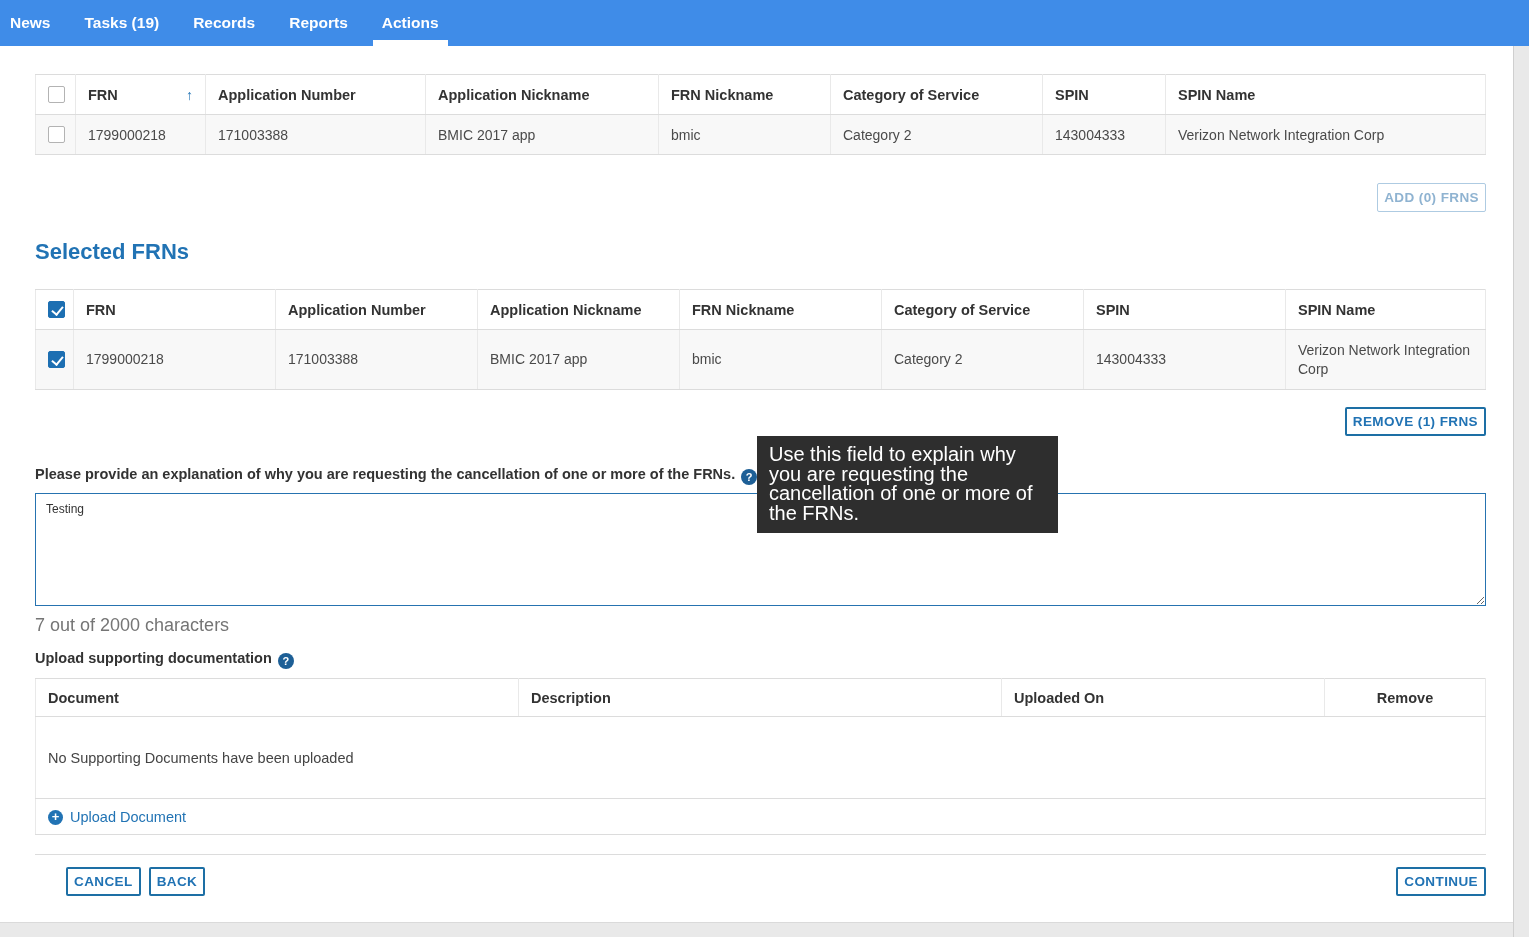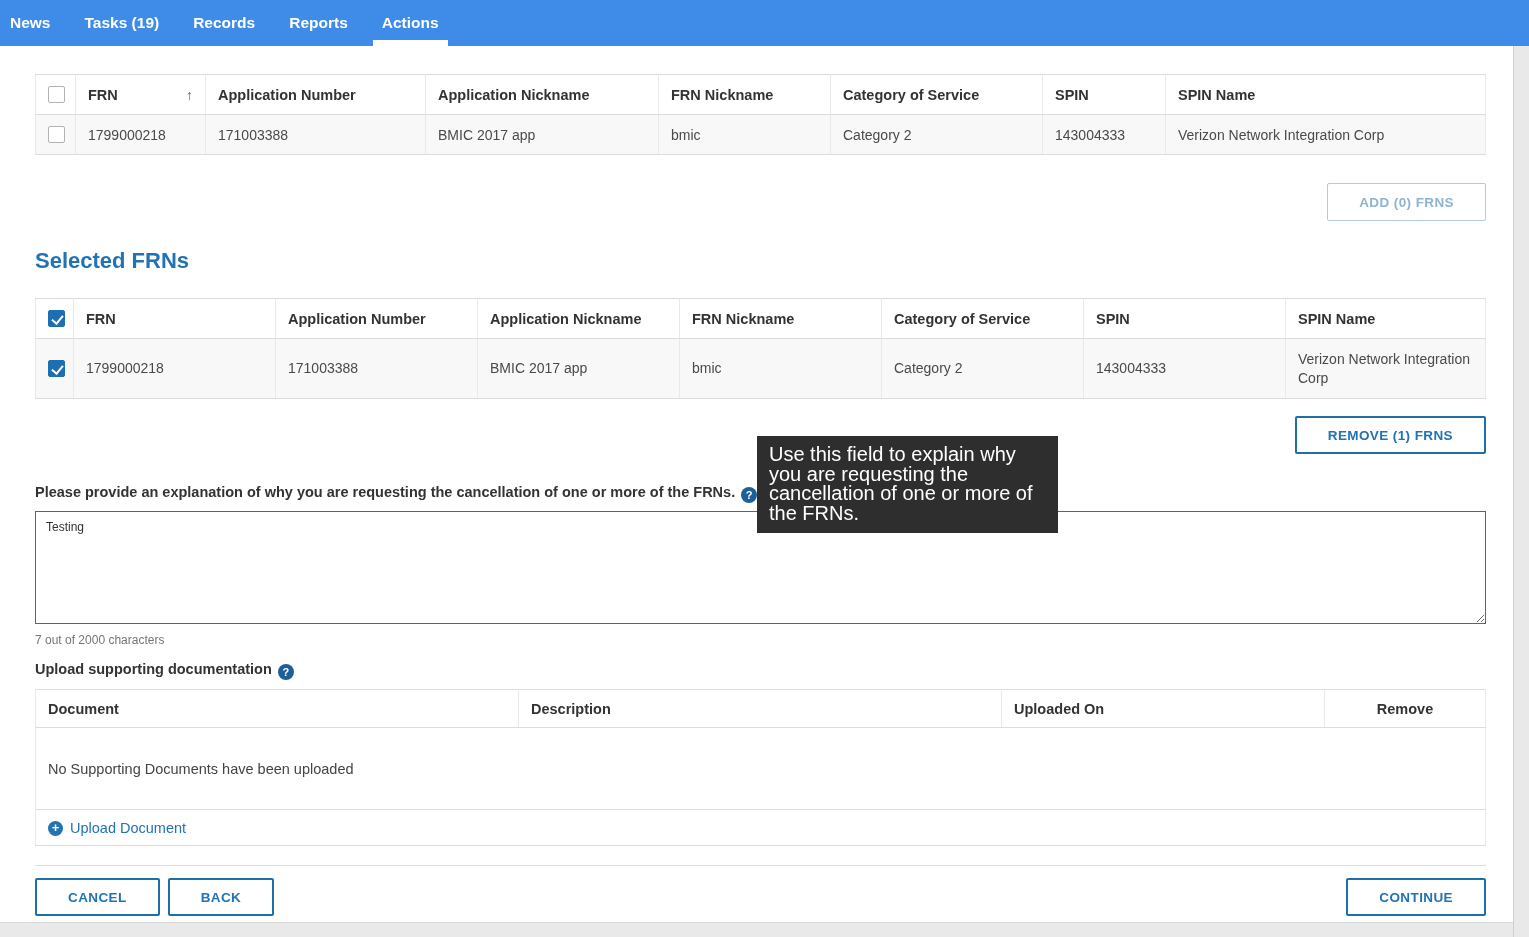--- a/index.html
+++ b/index.html
@@ -68,21 +68,21 @@
   .checkbox[data-checked="true"] { background:#1d6fb2; border-color:#1d6fb2; }
   .checkbox[data-checked="true"]::after {
     content:""; position:absolute; left:5px; top:1.5px; width:5px; height:9px;
     border:solid #ffffff; border-width:0 2px 2px 0; transform:rotate(40deg);
   }
 
   
   .btn-row { display:flex; justify-content:flex-end; }
   .btn {
     display:inline-flex; align-items:center; justify-content:center;
-    height:38px; padding:0 31px; background:#ffffff; border-radius:2px;
+    height:29px; padding:0 6px; background:#ffffff; border-radius:2px;
     font-size:13.5px; font-weight:bold; letter-spacing:0.4px; cursor:pointer;
     font-family:"Liberation Sans", sans-serif;
   }
   .btn-primary { border:2px solid #1d6fa5; color:#2173b4; }
   .btn-disabled { border:1px solid #aecbe2; color:#8fb3d1; }
 
   .add-row { margin-top:28px; margin-bottom:27px; }
   .remove-row { margin-top:17px; margin-bottom:30px; }
 
   
@@ -95,21 +95,21 @@
     background:#1d5f96; color:#ffffff; font-size:11px; font-weight:bold;
     text-align:center; line-height:16px; margin-left:6px; cursor:pointer;
     vertical-align:-2px;
   }
   textarea.explanation {
     width:1451px; height:113px; border:1px solid #2673b0; border-radius:0;
     padding:8px 10px; font-family:"Liberation Sans", sans-serif;
     font-size:12px; color:#333333; resize:both; display:block; margin-bottom:9px;
     outline:none; background:#fff;
   }
-  .char-counter { font-size:12px; color:#757575; margin-bottom:14px; }
+  .char-counter { font-size:18px; color:#757575; margin-bottom:14px; }
 
   .tooltip {
     position:absolute; left:757px; top:436px; width:301px;
     background:#2e2e2e; color:#ffffff; font-size:20px; line-height:19.5px;
     padding:9px 12px 10px; z-index:10;
   }
 
   
   .upload-label { font-size:14.5px; font-weight:bold; color:#333333; margin-bottom:9px; }
   table.docs th { height:38px; }
@@ -121,21 +121,21 @@
   .upload-link { display:inline-flex; align-items:center; color:#2173b4; font-size:14.5px; cursor:pointer; }
   .plus-icon {
     display:inline-block; width:15px; height:15px; border-radius:50%;
     background:#2173b4; color:#ffffff; font-size:13px; font-weight:bold;
     line-height:14px; text-align:center; margin-right:7px;
   }
 
   
   .footer-divider { margin-top:19px; border-top:1px solid #dcdcdc; width:1451px; }
   .footer { width:1451px; display:flex; justify-content:space-between; align-items:center; padding-top:12px; }
-  .footer-left { display:flex; gap:8px; }
+  .footer-left { display:flex; gap:8px;margin-left:31px; }
 </style>
 </head>
 <body>
 
 <div class="navbar">
   <div class="nav-item">News</div>
   <div class="nav-item">Tasks (19)</div>
   <div class="nav-item">Records</div>
   <div class="nav-item">Reports</div>
   <div class="nav-item active">Actions</div>

